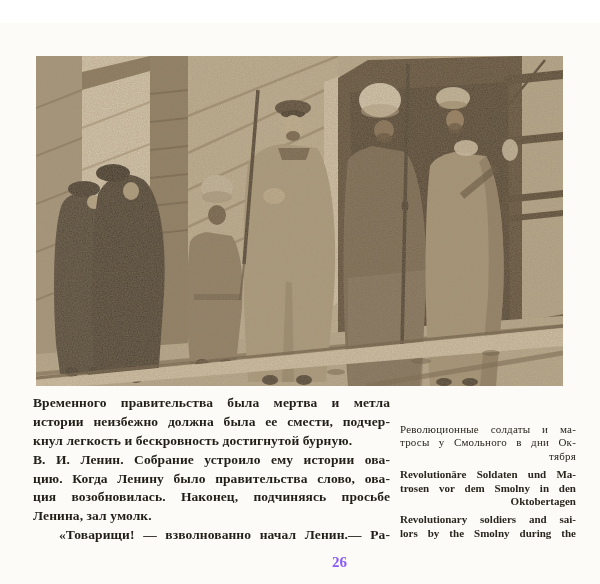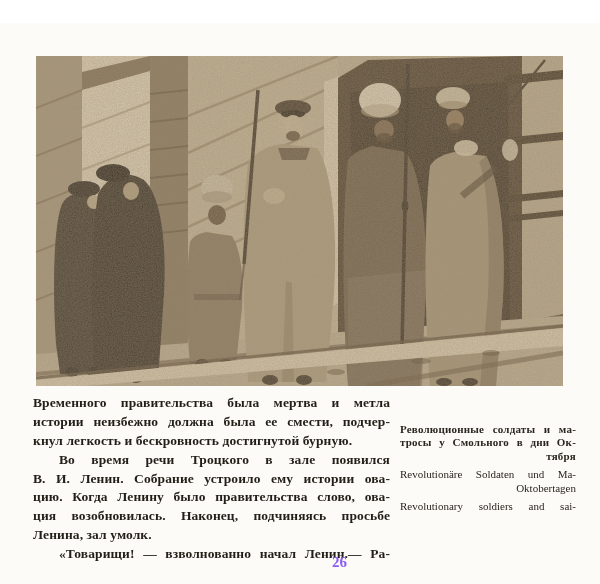--- a/index.html
+++ b/index.html
@@ -18,24 +18,24 @@
     color:#221e18; text-align:justify; text-align-last:justify;
     overflow:hidden; white-space:normal; letter-spacing:0.1px;
   }
   .bline.end { text-align-last:left; }
   .bline.ind { text-indent:26px; }
 
   .cap-col { position:absolute; left:400px; top:400px; width:176px; }
   .cap { margin:0 0 5px 0; }
   .cap .cl {
     font-size:11px; line-height:13.4px; height:13.4px; overflow:hidden;
-    color:#2a261f; text-align:justify; text-align-last:justify;
+    color:#2a261f; text-align:justify; text-align-last:justify;font-weight:bold;
   }
   .cap .cl.last { text-align:right; text-align-last:right; }
-  .cap.ru .cl { font-weight:bold; letter-spacing:0.2px; }
+  .cap.ru .cl { font-weight:normal; letter-spacing:0.2px; }
 
   .page-number {
     position:absolute; left:332px; top:531px; width:50px;
     font-size:15px; font-weight:bold; color:#8b5cf6;
   }
 </style>
 </head>
 <body>
 
 <div class="page">
@@ -171,38 +171,39 @@
 
       <rect width="527" height="330" filter="url(#grain)" opacity="0.5"></rect>
       <rect width="527" height="330" fill="#9b7d52" opacity="0.07"></rect>
     </svg>
   </figure>
 
   <div class="body-col">
     <div class="bline">Временного правительства была мертва и метла</div>
     <div class="bline">истории неизбежно должна была ее смести, подчер-</div>
     <div class="bline end">кнул легкость и бескровность достигнутой бурную.</div>
-    <div class="bline ind">Во время речи Троцкого в зале появился</div>
     <div class="bline">В. И. Ленин. Собрание устроило ему истории ова-</div>
     <div class="bline">цию. Когда Ленину было правительства слово, ова-</div>
     <div class="bline">ция возобновилась. Наконец, подчиняясь просьбе</div>
     <div class="bline end">Ленина, зал умолк.</div>
     <div class="bline ind">«Товарищи! — взволнованно начал Ленин.— Ра-</div>
   </div>
 
   <div class="cap-col">
     <div class="cap ru">
       <div class="cl">Революционные солдаты и ма-</div>
       <div class="cl">тросы у Смольного в дни Ок-</div>
       <div class="cl last">тября</div>
     </div>
     <div class="cap de">
       <div class="cl">Revolutionäre Soldaten und Ma-</div>
+      <div class="cl">trosen vor dem Smolny in den</div>
       <div class="cl last">Oktobertagen</div>
     </div>
     <div class="cap en">
       <div class="cl">Revolutionary soldiers and sai-</div>
+      <div class="cl">lors by the Smolny during the</div>
     </div>
   </div>
 
   <div class="page-number">26</div>
 
 </div>
 
 </body></html>

